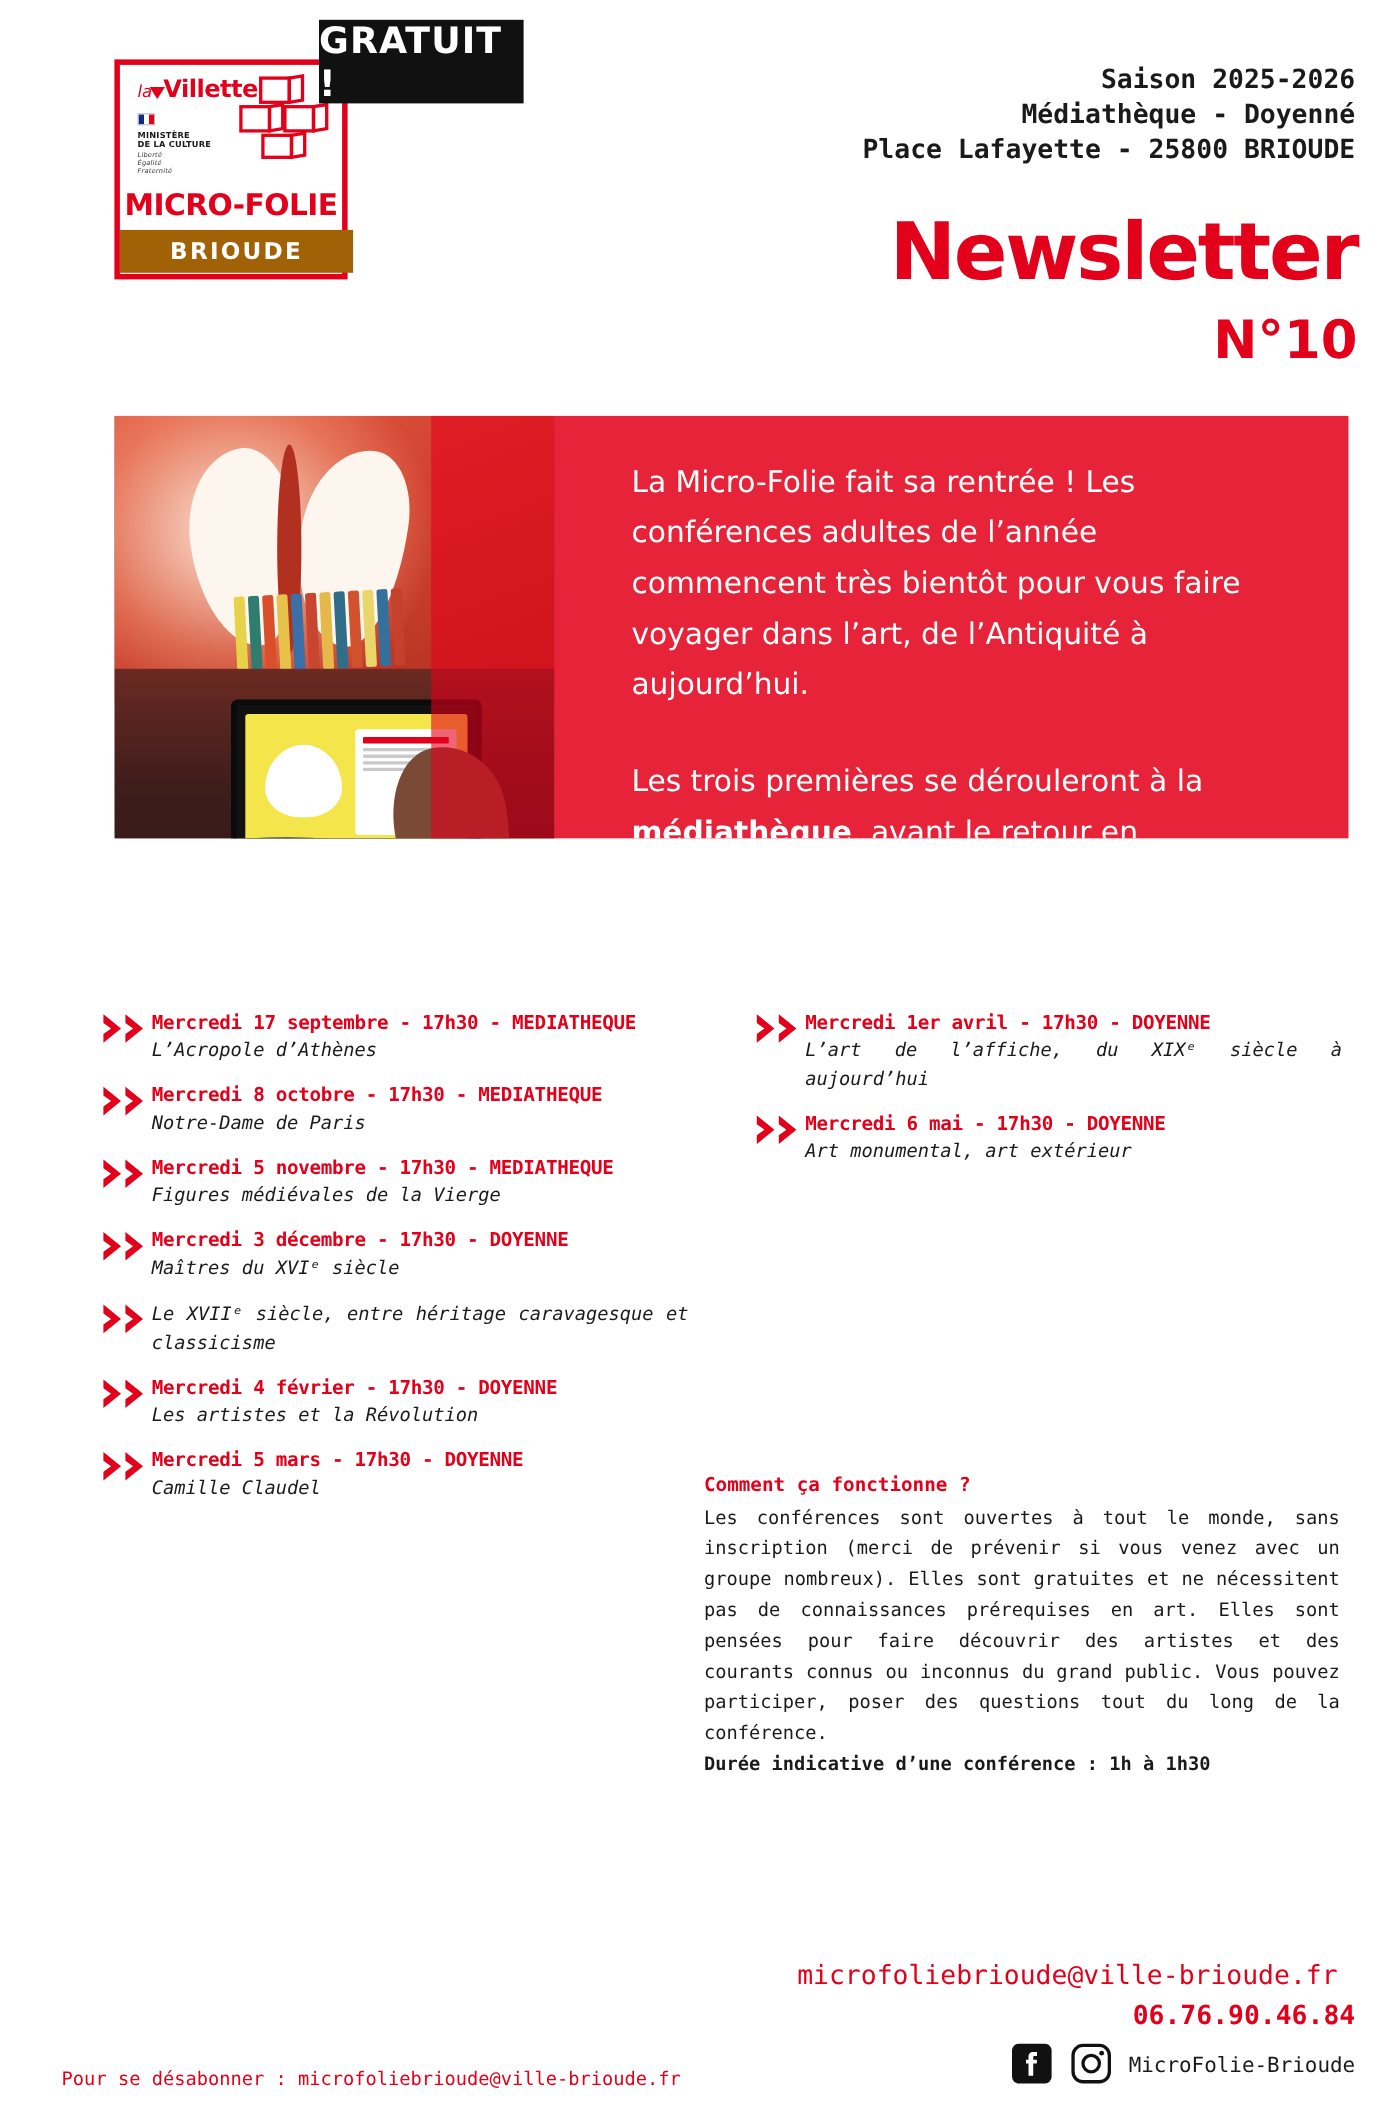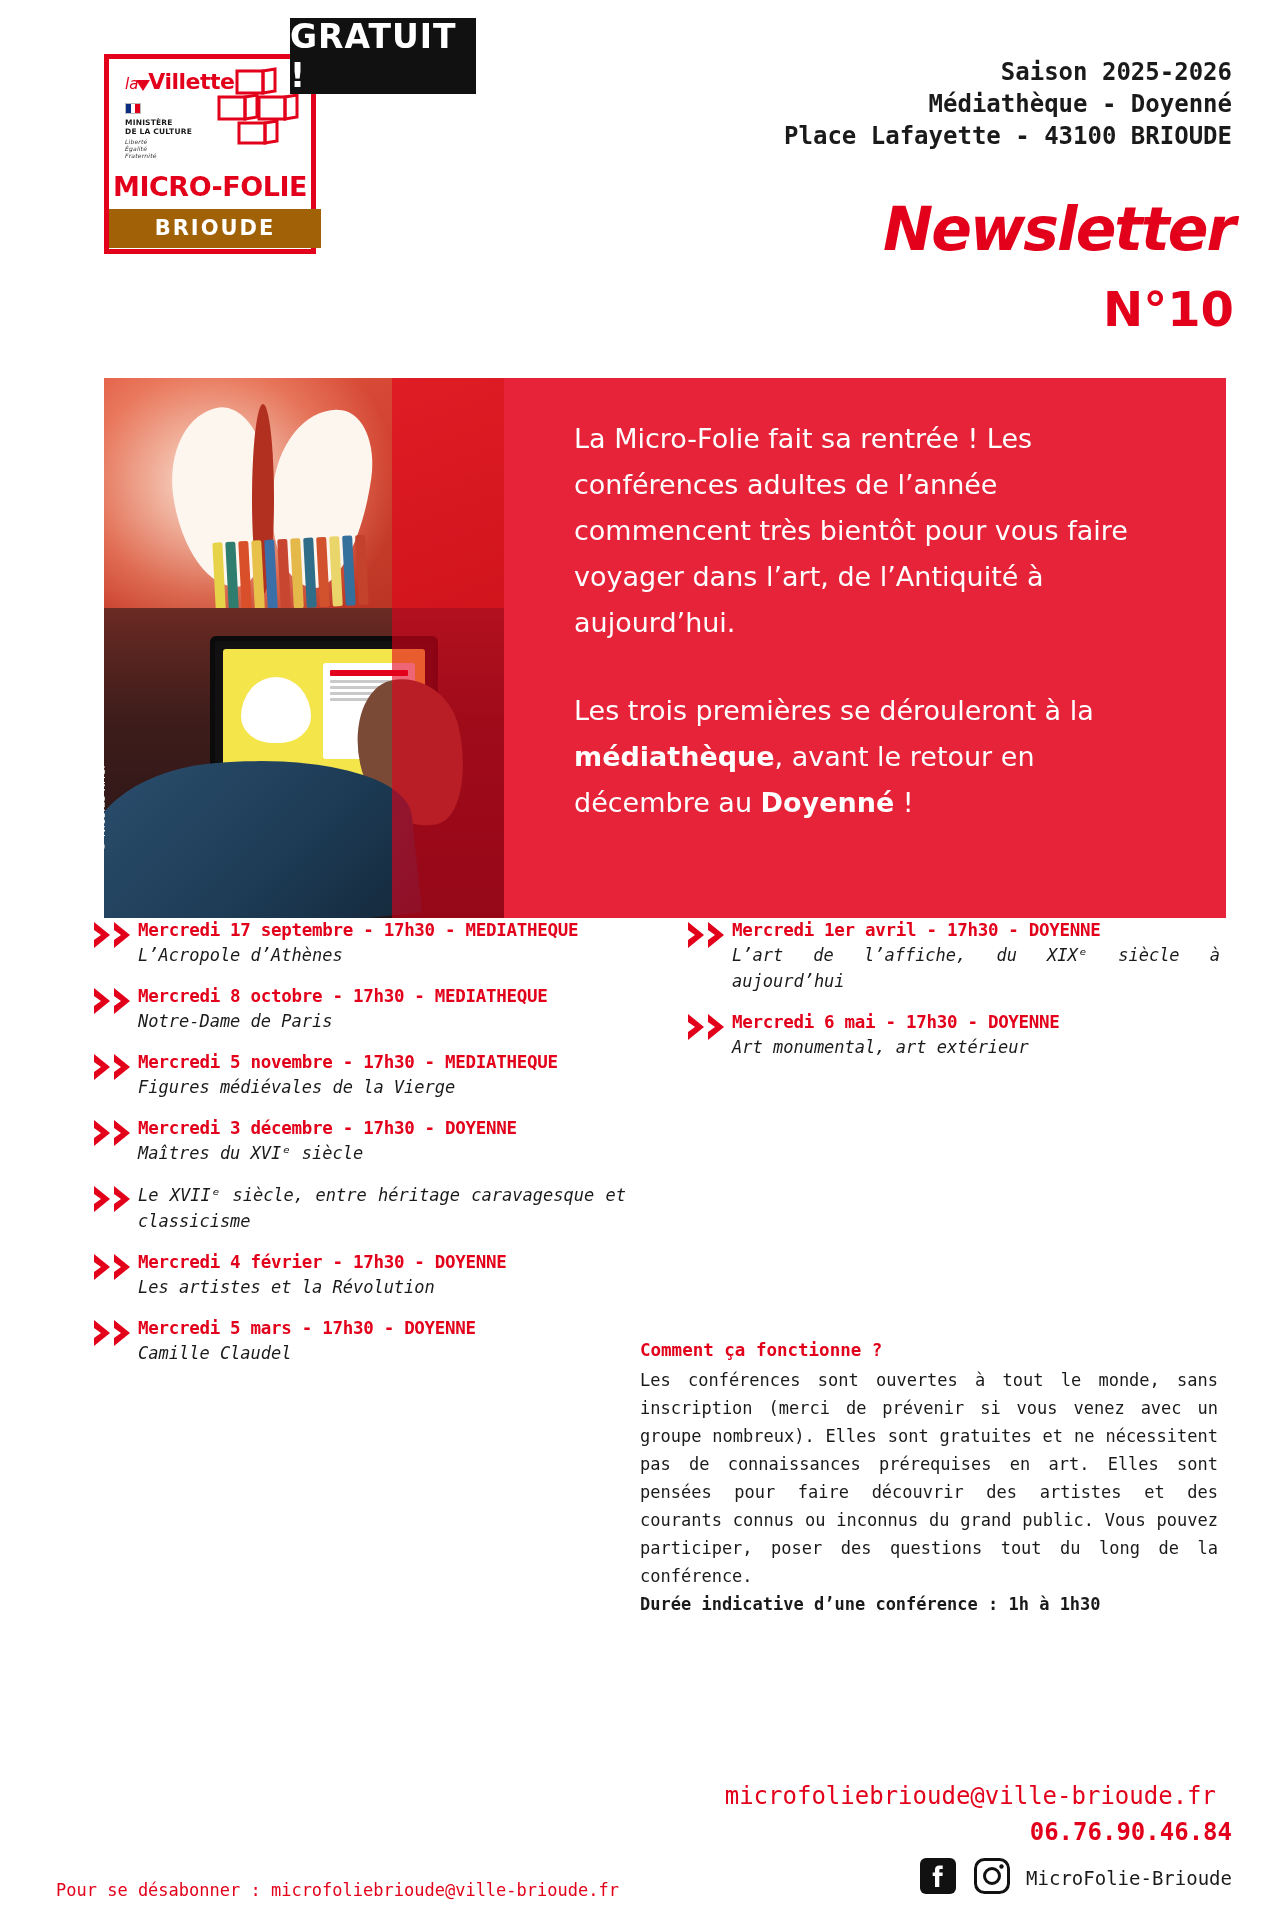--- a/index.html
+++ b/index.html
@@ -81,34 +81,34 @@
     position: absolute; right: 36px; top: 56px; width: 720px;
     text-align: right;
   }
   .header-right .line {
     font-family: "DejaVu Sans Mono", monospace;
     font-size: 24px; font-weight: 700; color: #1a1a1a; line-height: 32px;
     letter-spacing: 0px;
   }
   .newsletter-title {
     position: absolute; right: 34px; top: 186px;
-    font-size: 60px; font-weight: 800; color: #e2001a;
+    font-size: 72px; font-weight: 800; color: #e2001a;
     font-family: "DejaVu Sans", sans-serif;
-    letter-spacing: -2px; line-height: 86px; font-style: italic;
+    letter-spacing: -2px; line-height: 86px;
   }
   .newsletter-num {
     position: absolute; right: 34px; top: 282px;
     font-size: 48px; font-weight: 800; color: #e2001a;
     font-family: "DejaVu Sans", sans-serif; line-height: 54px;
   }
 
   
   .hero {
     position: absolute; left: 104px; top: 378px;
-    width: 1122px; height: 540px;
+    width: 1122px; height: 384px;
     overflow: hidden;
   }
   .photo {
     position: absolute; left: 0; top: 0; width: 400px; height: 540px;
     background: #3a1f20;
     overflow: hidden;
   }
   .photo .wall {
     position:absolute; left:0; top:0; width:100%; height:260px;
     background: linear-gradient(160deg,#e0553f 0%, #d0412f 45%, #b2301f 100%);
@@ -293,21 +293,21 @@
     <div class="brioude-badge">
       <span class="inner">BRIOUDE</span>
     </div>
   </div>
 
   <div class="gratuit">GRATUIT !</div>
 
   <div class="header-right">
     <div class="line">Saison 2025-2026</div>
     <div class="line">Médiathèque - Doyenné</div>
-    <div class="line">Place Lafayette - 43100 BRIOUDE</div>
+    <div class="line">Place Lafayette - 25800 BRIOUDE</div>
   </div>
   <div class="newsletter-title">Newsletter</div>
   <div class="newsletter-num">N°10</div>
 
   <div class="hero">
     <div class="photo">
       <div class="wall"></div>
       <div class="glow"></div>
       <div class="shape-l"></div>
       <div class="shape-r"></div>

